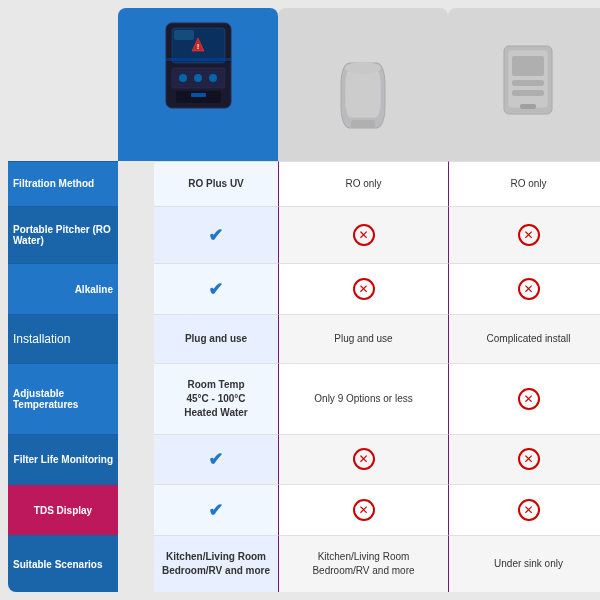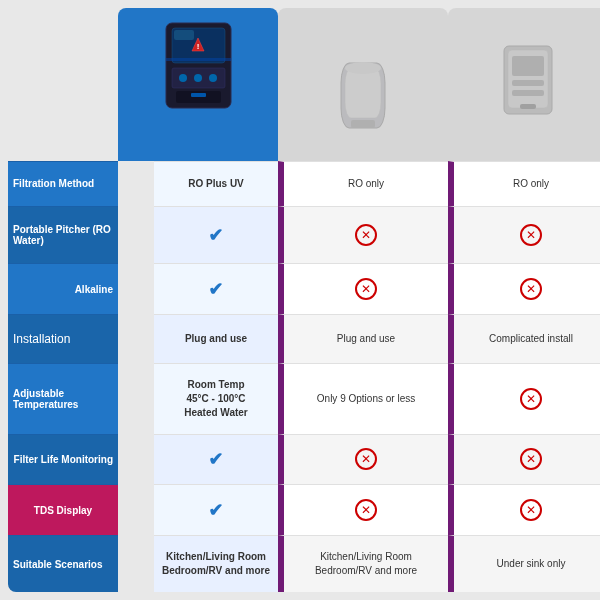--- a/index.html
+++ b/index.html
@@ -81,21 +81,21 @@
     .row-cell {
       background: white;
       font-size: 10px;
       color: #333;
       padding: 5px 6px;
       display: flex;
       align-items: center;
       justify-content: center;
       text-align: center;
       border-top: 1px solid #e0e0e0;
-      border-left: 6px solid #701a75;
+      border-left: 1px solid #701a75;
     }
     .row-cell.wb-cell {
       background: #f0f7ff;
       border-left: none;
       margin-left: 36px;
     }
     .check-icon {
       color: #2176c7;
       font-size: 18px;
     }

